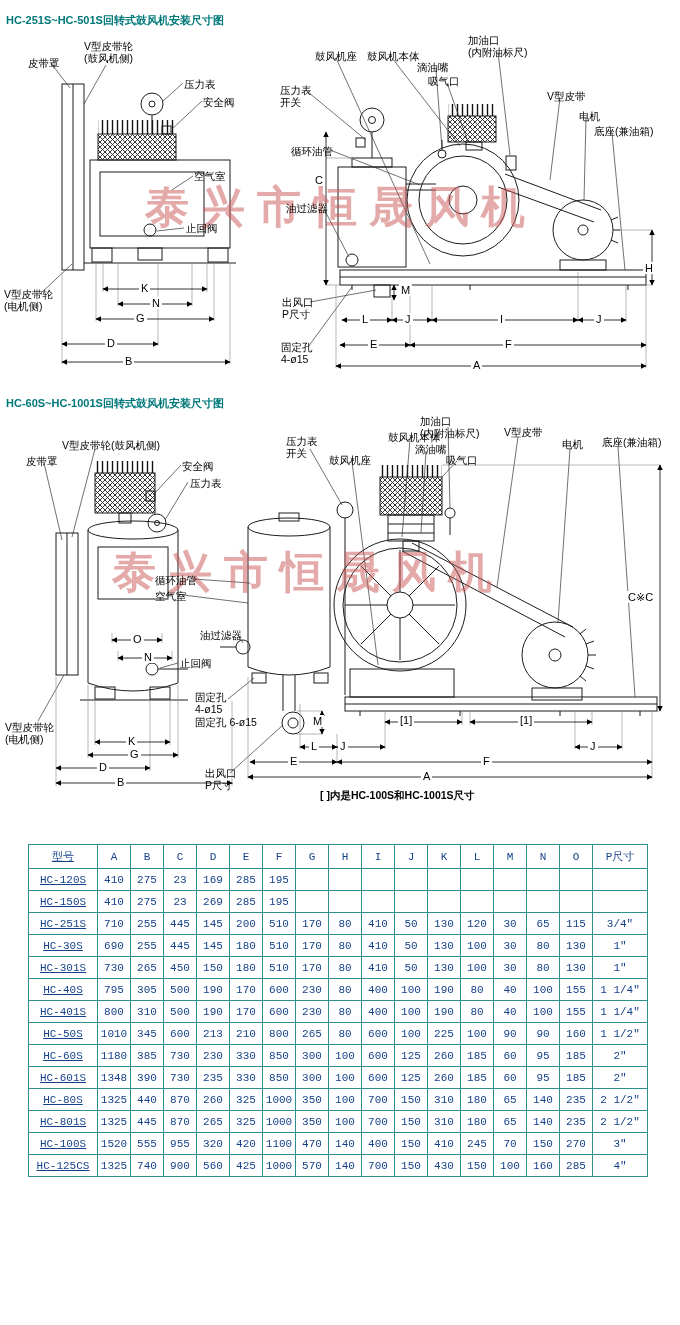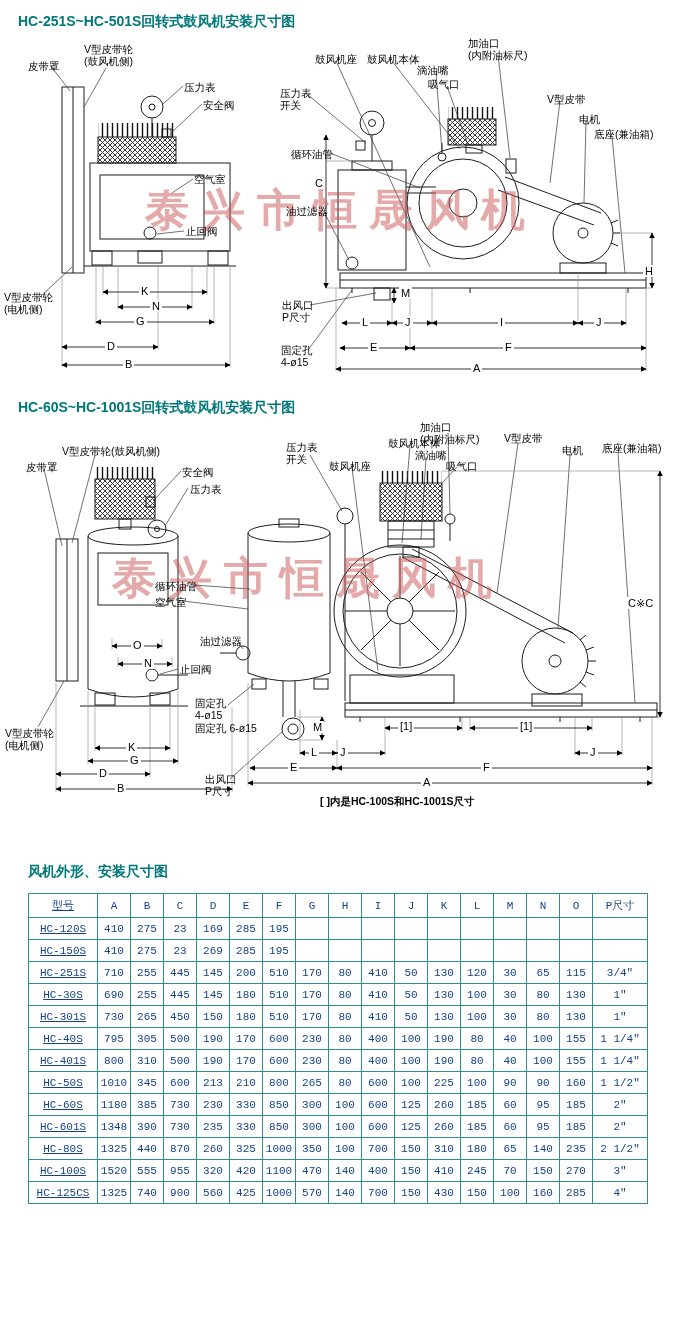--- a/index.html
+++ b/index.html
@@ -1,18 +1,18 @@
 <!DOCTYPE html>
 <html><head>
 <meta charset="utf-8">
 <style>
   html,body{margin:0;padding:0;background:#fff;}
   .page{position:relative;width:680px;height:1325px;background:#fff;overflow:hidden;
         font-family:"Liberation Sans","DejaVu Sans",sans-serif;color:#000;}
-  .sec-title{margin:0;padding:13px 0 4px 18px;font-size:14px;font-weight:bold;color:#00787a;}
+  .sec-title{margin:0;padding:13px 0 4px 6px;font-size:11px;font-weight:bold;color:#00787a;}
   .diagram{position:relative;width:680px;}
   .diagram svg{position:absolute;left:0;top:0;}
   .lbl{position:absolute;font-size:10.5px;line-height:1.18;color:#000;white-space:pre-line;z-index:3;}
   .dim{position:absolute;font-size:11px;color:#000;background:#fff;padding:0 2px;line-height:1.1;z-index:3;}
   .note{position:absolute;font-size:10.5px;color:#000;z-index:3;font-weight:bold;}
   .watermark{position:absolute;font-size:44px;font-weight:bold;letter-spacing:12px;
              color:rgba(201,86,86,0.5);white-space:nowrap;z-index:2;pointer-events:none;}
   .table-section{margin-top:34px;}
   .tbl-title{padding-left:28px;}
   .dim-table{border-collapse:collapse;margin:8px 0 0 28px;
@@ -383,21 +383,20 @@
       <span class="dim" style="left:421px;top:355px">A</span>
       <span class="dim" style="left:626px;top:176px">C※C</span>
       <span class="dim" style="left:398px;top:299px">[1]</span>
       <span class="dim" style="left:518px;top:299px">[1]</span>
 
       <span class="note" style="left:320px;top:374px">[ ]内是HC-100S和HC-1001S尺寸</span>
     </div>
   </section>
 
   <section class="table-section">
-    <h2 class="sec-title tbl-title">风机外形、安装尺寸图</h2>
     <table class="dim-table">
       <thead>
           <tr>
             <th>型号</th>
             <th>A</th>
             <th>B</th>
             <th>C</th>
             <th>D</th>
             <th>E</th>
             <th>F</th>
@@ -617,20 +616,39 @@
             <td>700</td>
             <td>150</td>
             <td>310</td>
             <td>180</td>
             <td>65</td>
             <td>140</td>
             <td>235</td>
             <td>2 1/2″</td>
           </tr>
           <tr>
+            <td>HC-801S</td>
+            <td>1325</td>
+            <td>445</td>
+            <td>870</td>
+            <td>265</td>
+            <td>325</td>
+            <td>1000</td>
+            <td>350</td>
+            <td>100</td>
+            <td>700</td>
+            <td>150</td>
+            <td>310</td>
+            <td>180</td>
+            <td>65</td>
+            <td>140</td>
+            <td>235</td>
+            <td>2 1/2″</td>
+          </tr>
+          <tr>
             <td>HC-100S</td>
             <td>1520</td>
             <td>555</td>
             <td>955</td>
             <td>320</td>
             <td>420</td>
             <td>1100</td>
             <td>470</td>
             <td>140</td>
             <td>400</td>

